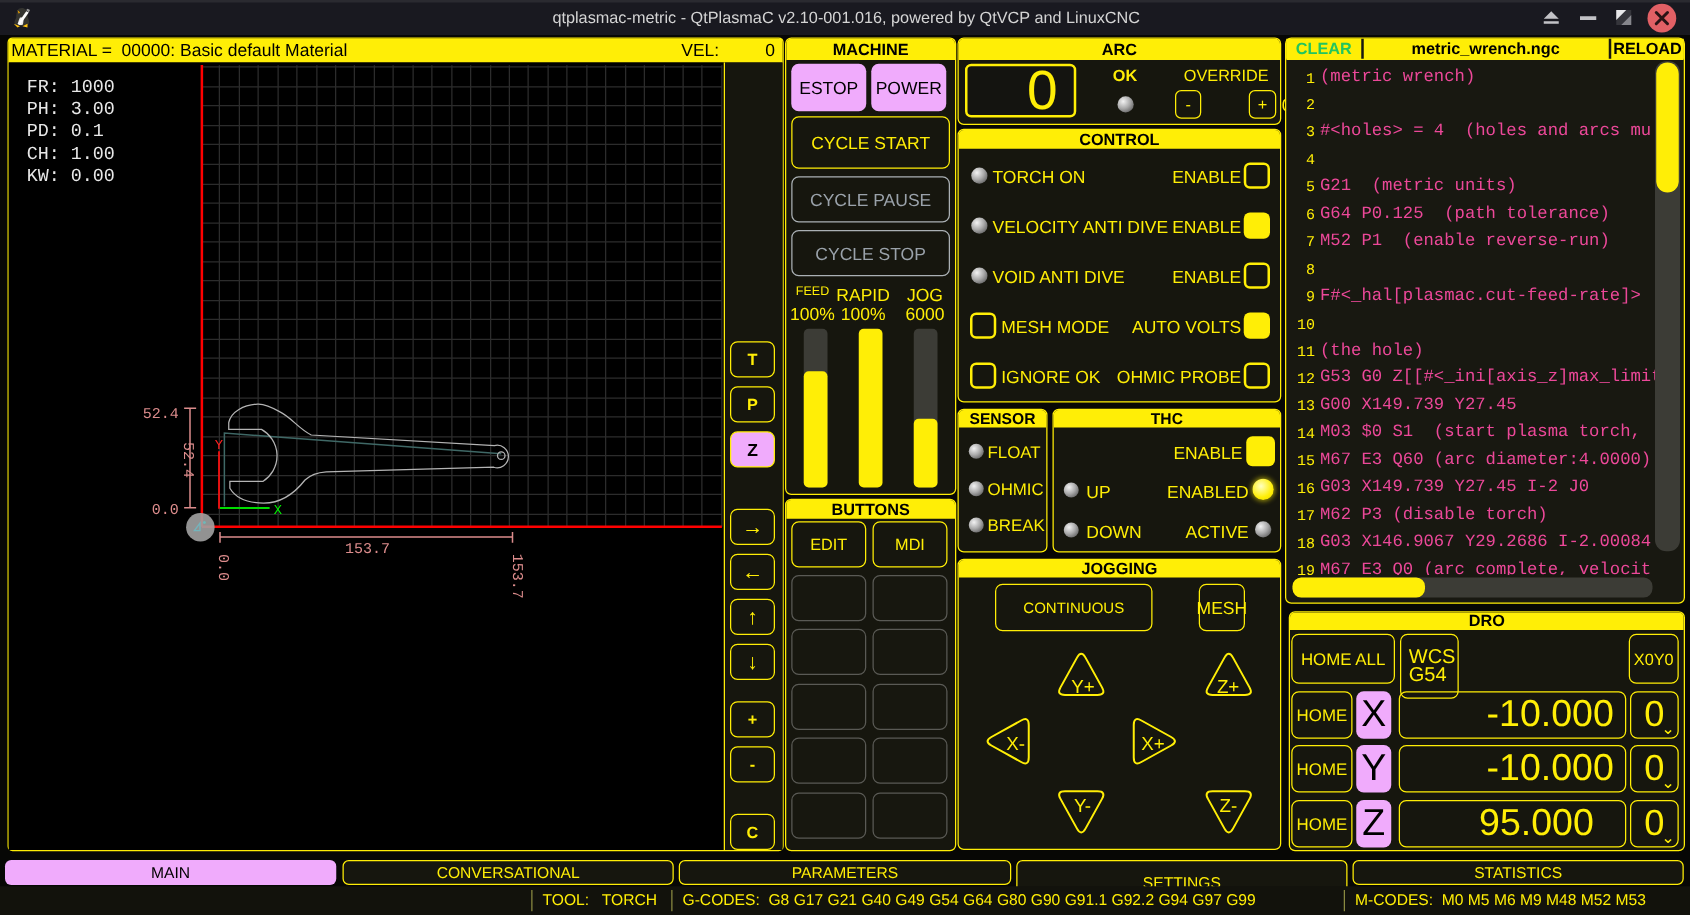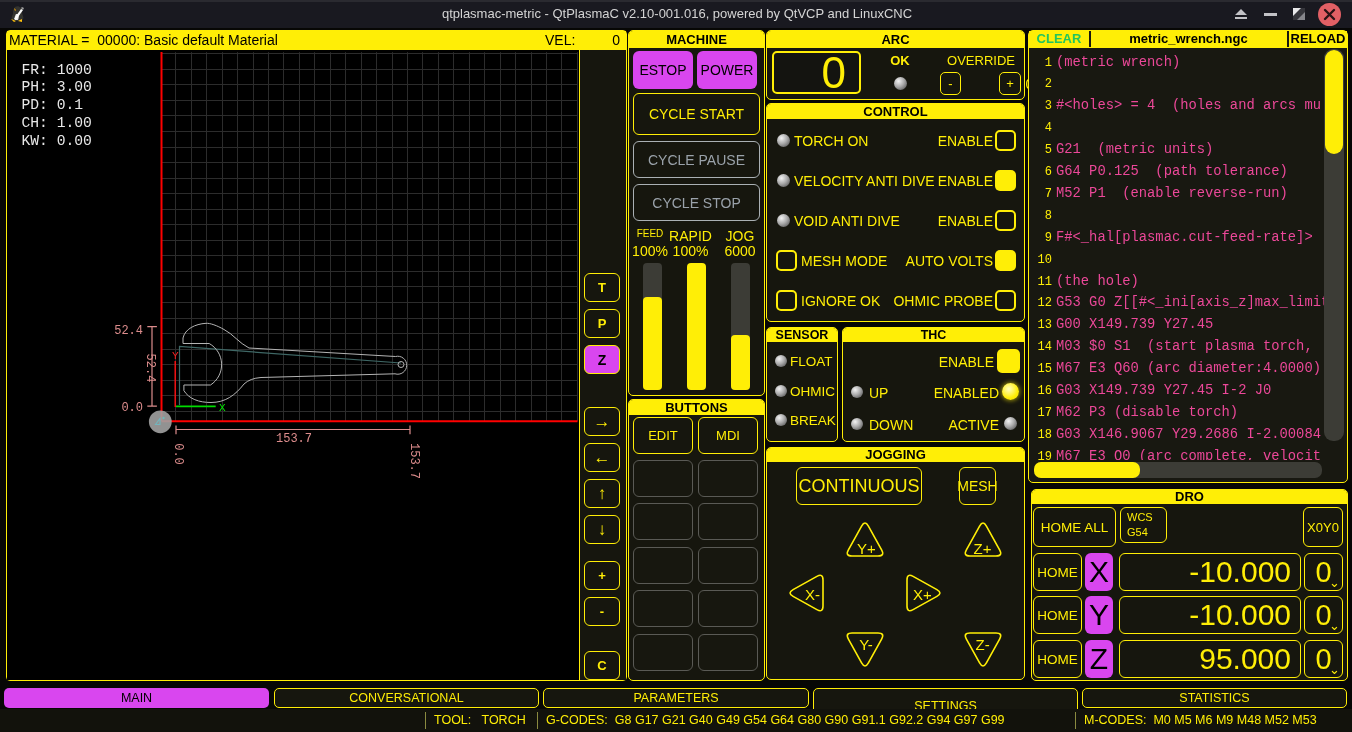--- a/index.html
+++ b/index.html
@@ -2,21 +2,21 @@
 <html><head>
 <meta charset="utf-8">
 <style>
 *{margin:0;padding:0;box-sizing:border-box}
 html,body{width:1352px;height:732px;background:#070705;overflow:hidden}
 body{font-family:"Liberation Sans",sans-serif;position:relative}
 .abs{position:absolute}
 .panel{position:absolute;background:#16160e;border:1px solid #ffee06;border-radius:5px;overflow:hidden}
 .phead{position:absolute;left:0px;right:0px;top:0px;background:#ffee06;color:#000;font-size:13px;font-weight:bold;text-align:center;line-height:17px;height:17px}
 .btn{position:absolute;border:1px solid #ffee06;border-radius:6px;color:#ffee06;display:flex;align-items:center;justify-content:center;background:#16160e;font-size:13px}
-.ybtn{position:absolute;background:#d946ef;border-radius:6px;color:#000;display:flex;align-items:center;justify-content:center;font-size:14px}
+.ybtn{position:absolute;background:#f0abfc;border-radius:6px;color:#000;display:flex;align-items:center;justify-content:center;font-size:14px}
 .gbtn{position:absolute;border:1px solid #aab0b4;border-radius:6px;color:#9aa2aa;display:flex;align-items:center;justify-content:center;background:#16160e;font-size:14px}
 .ebtn{position:absolute;border:1px solid #5a5a55;border-radius:6px;background:#17170f}
 .led{position:absolute;border-radius:50%;background:radial-gradient(circle at 35% 32%,#f2f2f2,#ababab 45%,#6a6a6a 78%,#555555)}
 .yled{position:absolute;border-radius:50%;background:radial-gradient(circle at 40% 35%,#ffffc0,#ffee06 60%,#e8d400);box-shadow:0 0 4px 1px rgba(255,238,6,.55)}
 .cb{position:absolute;border:2px solid #ffee06;border-radius:5px;background:#16160e}
 .cbon{position:absolute;border-radius:5px;background:#ffee06}
 .ytx{position:absolute;color:#ffee06;font-size:14px;white-space:nowrap}
 .lbl{position:absolute;color:#ffee06;font-size:13px;white-space:nowrap}
 </style>
 </head>
@@ -197,21 +197,21 @@
 <div class="ytx" style="left:900px;top:385px;width:99px;text-align:right">ENABLED</div>
 <div class="yled" style="left:1002px;top:383px;width:17px;height:17px"></div>
 <div class="led" style="left:851px;top:418px;width:12px;height:12px"></div>
 <div class="ytx" style="left:869px;top:417px">DOWN</div>
 <div class="ytx" style="left:900px;top:417px;width:99px;text-align:right">ACTIVE</div>
 <div class="led" style="left:1004px;top:417px;width:13px;height:13px"></div>
 
 <div class="panel" style="left:766px;top:447px;width:259px;height:233px">
  <div class="phead" style="height:14px;line-height:14px">JOGGING</div>
 </div>
-<div class="btn" style="left:796px;top:467px;width:126px;height:38px;font-size:18px">CONTINUOUS</div>
+<div class="btn" style="left:796px;top:467px;width:126px;height:38px;font-size:12px">CONTINUOUS</div>
 <div class="btn" style="left:959px;top:467px;width:37px;height:38px;font-size:14px">MESH</div>
 <svg class="abs" style="left:844px;top:518.5px;width:42px;height:42px" viewBox="0 0 42 42">
     <path d="M17.6 7.1 Q21 1 24.4 7.1 L37.6 30.9 Q41 37 34 37 L8 37 Q1 37 4.4 30.9 Z" stroke="#ffee06" stroke-width="1.6" fill="none"></path>
     <text x="22.3" y="35" text-anchor="middle" font-size="15px" fill="#ffee06">Y+</text>
   </svg>
 <svg class="abs" style="left:962px;top:518.5px;width:42px;height:42px" viewBox="0 0 42 42">
     <path d="M17.6 7.1 Q21 1 24.4 7.1 L37.6 30.9 Q41 37 34 37 L8 37 Q1 37 4.4 30.9 Z" stroke="#ffee06" stroke-width="1.6" fill="none"></path>
     <text x="20.5" y="35" text-anchor="middle" font-size="15px" fill="#ffee06">Z+</text>
   </svg>
 <svg class="abs" style="left:786px;top:572px;width:42px;height:42px" viewBox="0 0 42 42">
@@ -282,33 +282,33 @@
 </div>
 <div class="abs" style="left:1324px;top:49px;width:20px;height:392px;background:#3c3c36;border-radius:9px"></div>
 <div class="abs" style="left:1325px;top:50px;width:18px;height:104px;background:#ffee06;border-radius:9px"></div>
 <div class="abs" style="left:1034px;top:462px;width:288px;height:16px;background:#3c3c36;border-radius:7px"></div>
 <div class="abs" style="left:1034px;top:462px;width:106px;height:16px;background:#ffee06;border-radius:7px"></div>
 
 <div class="panel" style="left:1031px;top:489px;width:317px;height:192px">
  <div class="phead" style="height:14px;line-height:14px">DRO</div>
 </div>
 <div class="btn" style="left:1033px;top:507px;width:83px;height:40px;font-size:13.5px">HOME ALL</div>
-<div class="btn" style="left:1120px;top:507px;width:47px;height:36px;font-size:11px;line-height:15px;flex-direction:column;align-items:flex-start;padding-left:6px">WCS<br>G54</div>
+<div class="btn" style="left:1120px;top:507px;width:47px;height:52px;font-size:16px;line-height:15px;flex-direction:column;align-items:flex-start;padding-left:6px">WCS<br>G54</div>
 <div class="btn" style="left:1303px;top:507px;width:40px;height:40px;font-size:13px">X0Y0</div>
 <div class="btn" style="left:1033px;top:553px;width:49px;height:38px;font-size:13.5px">HOME</div>
 <div class="ybtn" style="left:1085px;top:553px;width:28px;height:38px;font-size:30px">X</div>
 <div class="abs" style="left:1119px;top:553px;width:182px;height:38px;border:1px solid #ffee06;border-radius:6px;color:#ffee06;font-size:30px;text-align:right;line-height:35px;padding-right:9px">-10.000</div>
 <div class="btn" style="left:1304px;top:553px;width:39px;height:38px;font-size:29px">0<span style="font-size:13px;position:absolute;right:2px;bottom:0px">⌄</span></div>
 <div class="btn" style="left:1033px;top:596px;width:49px;height:38px;font-size:13.5px">HOME</div>
 <div class="ybtn" style="left:1085px;top:596px;width:28px;height:38px;font-size:30px">Y</div>
 <div class="abs" style="left:1119px;top:596px;width:182px;height:38px;border:1px solid #ffee06;border-radius:6px;color:#ffee06;font-size:30px;text-align:right;line-height:35px;padding-right:9px">-10.000</div>
 <div class="btn" style="left:1304px;top:596px;width:39px;height:38px;font-size:29px">0<span style="font-size:13px;position:absolute;right:2px;bottom:0px">⌄</span></div>
 <div class="btn" style="left:1033px;top:640px;width:49px;height:38px;font-size:13.5px">HOME</div>
 <div class="ybtn" style="left:1085px;top:640px;width:28px;height:38px;font-size:30px">Z</div>
-<div class="abs" style="left:1119px;top:640px;width:182px;height:38px;border:1px solid #ffee06;border-radius:6px;color:#ffee06;font-size:30px;text-align:right;line-height:35px;padding-right:9px">95.000</div>
+<div class="abs" style="left:1119px;top:640px;width:182px;height:38px;border:1px solid #ffee06;border-radius:6px;color:#ffee06;font-size:30px;text-align:right;line-height:35px;padding-right:25px">95.000</div>
 <div class="btn" style="left:1304px;top:640px;width:39px;height:38px;font-size:29px">0<span style="font-size:13px;position:absolute;right:2px;bottom:0px">⌄</span></div>
 
 <div class="ybtn" style="left:4px;top:688px;width:265px;height:20px;font-size:12.5px;border-radius:5px">MAIN</div>
 <div class="btn" style="left:274px;top:688px;width:265px;height:20px;font-size:12.5px;border-radius:5px">CONVERSATIONAL</div>
 <div class="btn" style="left:543px;top:688px;width:266px;height:20px;font-size:12.5px;border-radius:5px">PARAMETERS</div>
 <div class="btn" style="left:813px;top:688px;width:265px;height:36px;font-size:12.5px;border-radius:5px">SETTINGS</div>
 <div class="btn" style="left:1082px;top:688px;width:265px;height:20px;font-size:12.5px;border-radius:5px">STATISTICS</div>
 
 <div class="abs" style="left:0px;top:709px;width:1352px;height:23px;background:#12120c"></div>
 <div class="abs" style="left:425px;top:712px;width:1px;height:17px;background:#8a8a40"></div>

